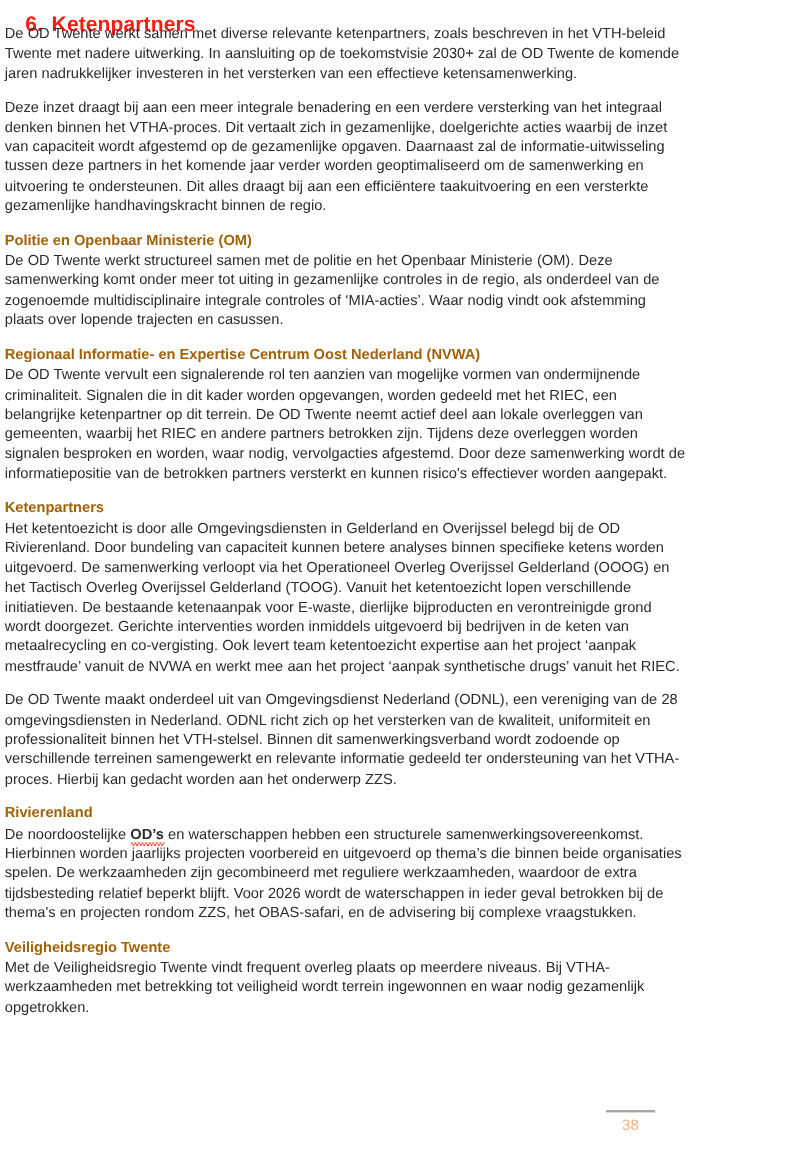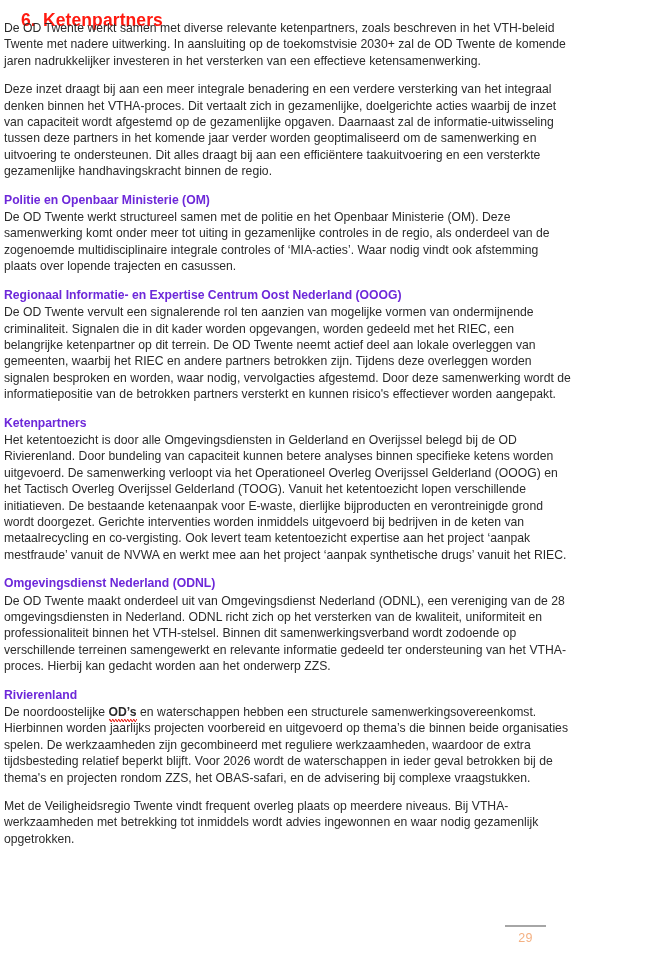--- a/index.html
+++ b/index.html
@@ -60,21 +60,21 @@
   p.body-para.tight {
     margin-bottom: 0;
   }
 
   
   h3.sub-heading {
     margin: 0 0 1px 0;
     font-size: 12.2px;
     line-height: 16.4px;
     font-weight: bold;
-    color: #6d28d9;
+    color: #a16207;
   }
 
   .section {
     margin-bottom: 12px;
   }
 
   .first-para-block {
     padding-top: 20px;
   }
 
@@ -141,43 +141,43 @@
       <p class="body-para">De OD Twente werkt samen met diverse relevante ketenpartners, zoals beschreven in het VTH-beleid Twente met nadere uitwerking. In aansluiting op de toekomstvisie 2030+ zal de OD Twente de komende jaren nadrukkelijker investeren in het versterken van een effectieve ketensamenwerking.</p>
       <p class="body-para">Deze inzet draagt bij aan een meer integrale benadering en een verdere versterking van het integraal denken binnen het VTHA-proces. Dit vertaalt zich in gezamenlijke, doelgerichte acties waarbij de inzet van capaciteit wordt afgestemd op de gezamenlijke opgaven. Daarnaast zal de informatie-uitwisseling tussen deze partners in het komende jaar verder worden geoptimaliseerd om de samenwerking en uitvoering te ondersteunen. Dit alles draagt bij aan een efficiëntere taakuitvoering en een versterkte gezamenlijke handhavingskracht binnen de regio.</p>
     </div>
 
     <div class="section">
       <h3 class="sub-heading">Politie en Openbaar Ministerie (OM)</h3>
       <p class="body-para tight">De OD Twente werkt structureel samen met de politie en het Openbaar Ministerie (OM). Deze samenwerking komt onder meer tot uiting in gezamenlijke controles in de regio, als onderdeel van de zogenoemde multidisciplinaire integrale controles of ‘MIA-acties’. Waar nodig vindt ook afstemming plaats over lopende trajecten en casussen.</p>
     </div>
 
     <div class="section">
-      <h3 class="sub-heading">Regionaal Informatie- en Expertise Centrum Oost Nederland (OOOG)</h3>
+      <h3 class="sub-heading">Regionaal Informatie- en Expertise Centrum Oost Nederland (NVWA)</h3>
       <p class="body-para tight">De OD Twente vervult een signalerende rol ten aanzien van mogelijke vormen van ondermijnende criminaliteit. Signalen die in dit kader worden opgevangen, worden gedeeld met het RIEC, een belangrijke ketenpartner op dit terrein. De OD Twente neemt actief deel aan lokale overleggen van gemeenten, waarbij het RIEC en andere partners betrokken zijn. Tijdens deze overleggen worden signalen besproken en worden, waar nodig, vervolgacties afgestemd. Door deze samenwerking wordt de informatiepositie van de betrokken partners versterkt en kunnen risico's effectiever worden aangepakt.</p>
     </div>
 
     <div class="section">
       <h3 class="sub-heading">Ketenpartners</h3>
       <p class="body-para tight">Het ketentoezicht is door alle Omgevingsdiensten in Gelderland en Overijssel belegd bij de OD Rivierenland. Door bundeling van capaciteit kunnen betere analyses binnen specifieke ketens worden uitgevoerd. De samenwerking verloopt via het Operationeel Overleg Overijssel Gelderland (OOOG) en het Tactisch Overleg Overijssel Gelderland (TOOG). Vanuit het ketentoezicht lopen verschillende initiatieven. De bestaande ketenaanpak voor E-waste, dierlijke bijproducten en verontreinigde grond wordt doorgezet. Gerichte interventies worden inmiddels uitgevoerd bij bedrijven in de keten van metaalrecycling en co-vergisting. Ook levert team ketentoezicht expertise aan het project ‘aanpak mestfraude’ vanuit de NVWA en werkt mee aan het project ‘aanpak synthetische drugs’ vanuit het RIEC.</p>
     </div>
 
     <div class="section">
-      <h3 class="sub-heading">Omgevingsdienst Nederland (ODNL)</h3>
       <p class="body-para tight">De OD Twente maakt onderdeel uit van Omgevingsdienst Nederland (ODNL), een vereniging van de 28 omgevingsdiensten in Nederland. ODNL richt zich op het versterken van de kwaliteit, uniformiteit en professionaliteit binnen het VTH-stelsel. Binnen dit samenwerkingsverband wordt zodoende op verschillende terreinen samengewerkt en relevante informatie gedeeld ter ondersteuning van het VTHA-proces. Hierbij kan gedacht worden aan het onderwerp ZZS.</p>
     </div>
 
     <div class="section">
       <h3 class="sub-heading">Rivierenland</h3>
       <p class="body-para tight"><span>De noordoostelijke </span><span class="spellerror">OD’s</span><span> en waterschappen hebben een structurele samenwerkingsovereenkomst. Hierbinnen worden jaarlijks projecten voorbereid en uitgevoerd op thema’s die binnen beide organisaties spelen. De werkzaamheden zijn gecombineerd met reguliere werkzaamheden, waardoor de extra tijdsbesteding relatief beperkt blijft. Voor 2026 wordt de waterschappen in ieder geval betrokken bij de thema's en projecten rondom ZZS, het OBAS-safari, en de advisering bij complexe vraagstukken.</span></p>
     </div>
 
     <div class="section">
-      <p class="body-para tight">Met de Veiligheidsregio Twente vindt frequent overleg plaats op meerdere niveaus. Bij VTHA-werkzaamheden met betrekking tot inmiddels wordt advies ingewonnen en waar nodig gezamenlijk opgetrokken.</p>
+      <h3 class="sub-heading">Veiligheidsregio Twente</h3>
+      <p class="body-para tight">Met de Veiligheidsregio Twente vindt frequent overleg plaats op meerdere niveaus. Bij VTHA-werkzaamheden met betrekking tot veiligheid wordt terrein ingewonnen en waar nodig gezamenlijk opgetrokken.</p>
     </div>
 
   </div>
 
   <div class="footer">
     <div class="footer-rule"></div>
-    <div class="page-number">29</div>
+    <div class="page-number">38</div>
   </div>
 
 </div>
 
 </body></html>

